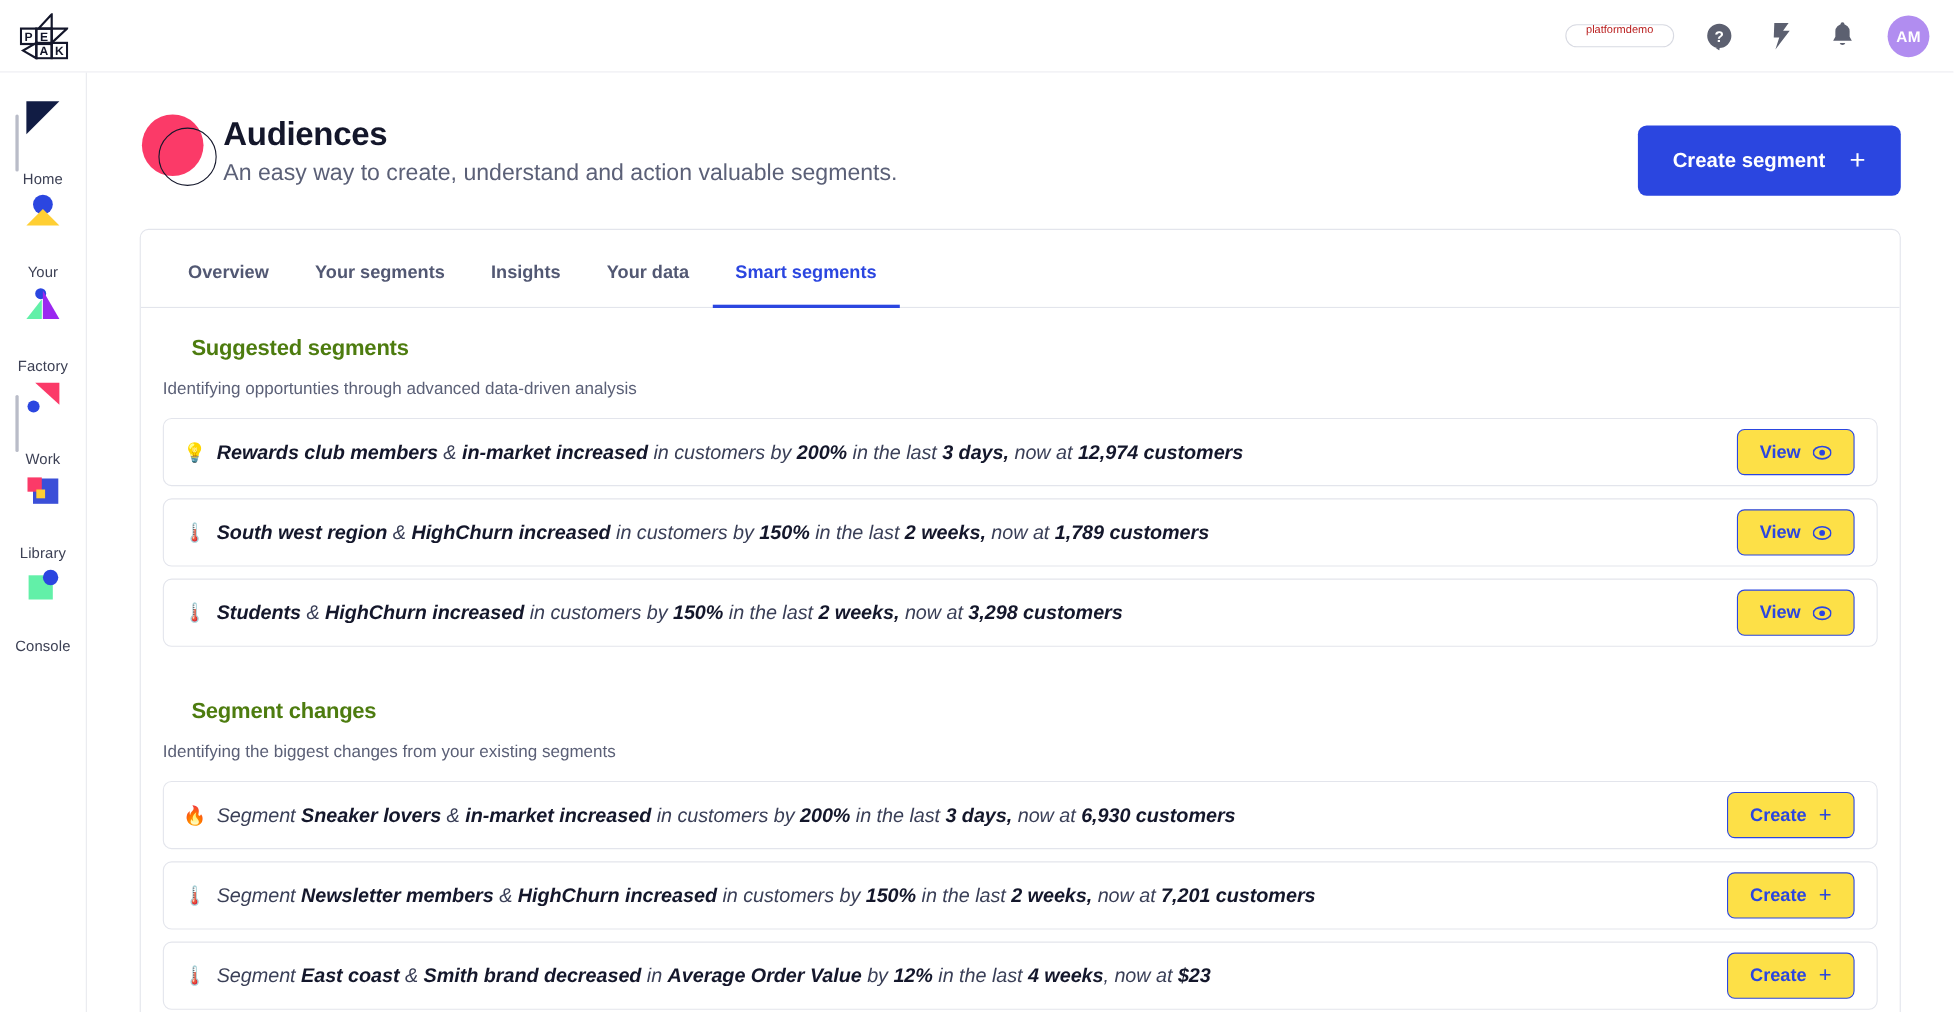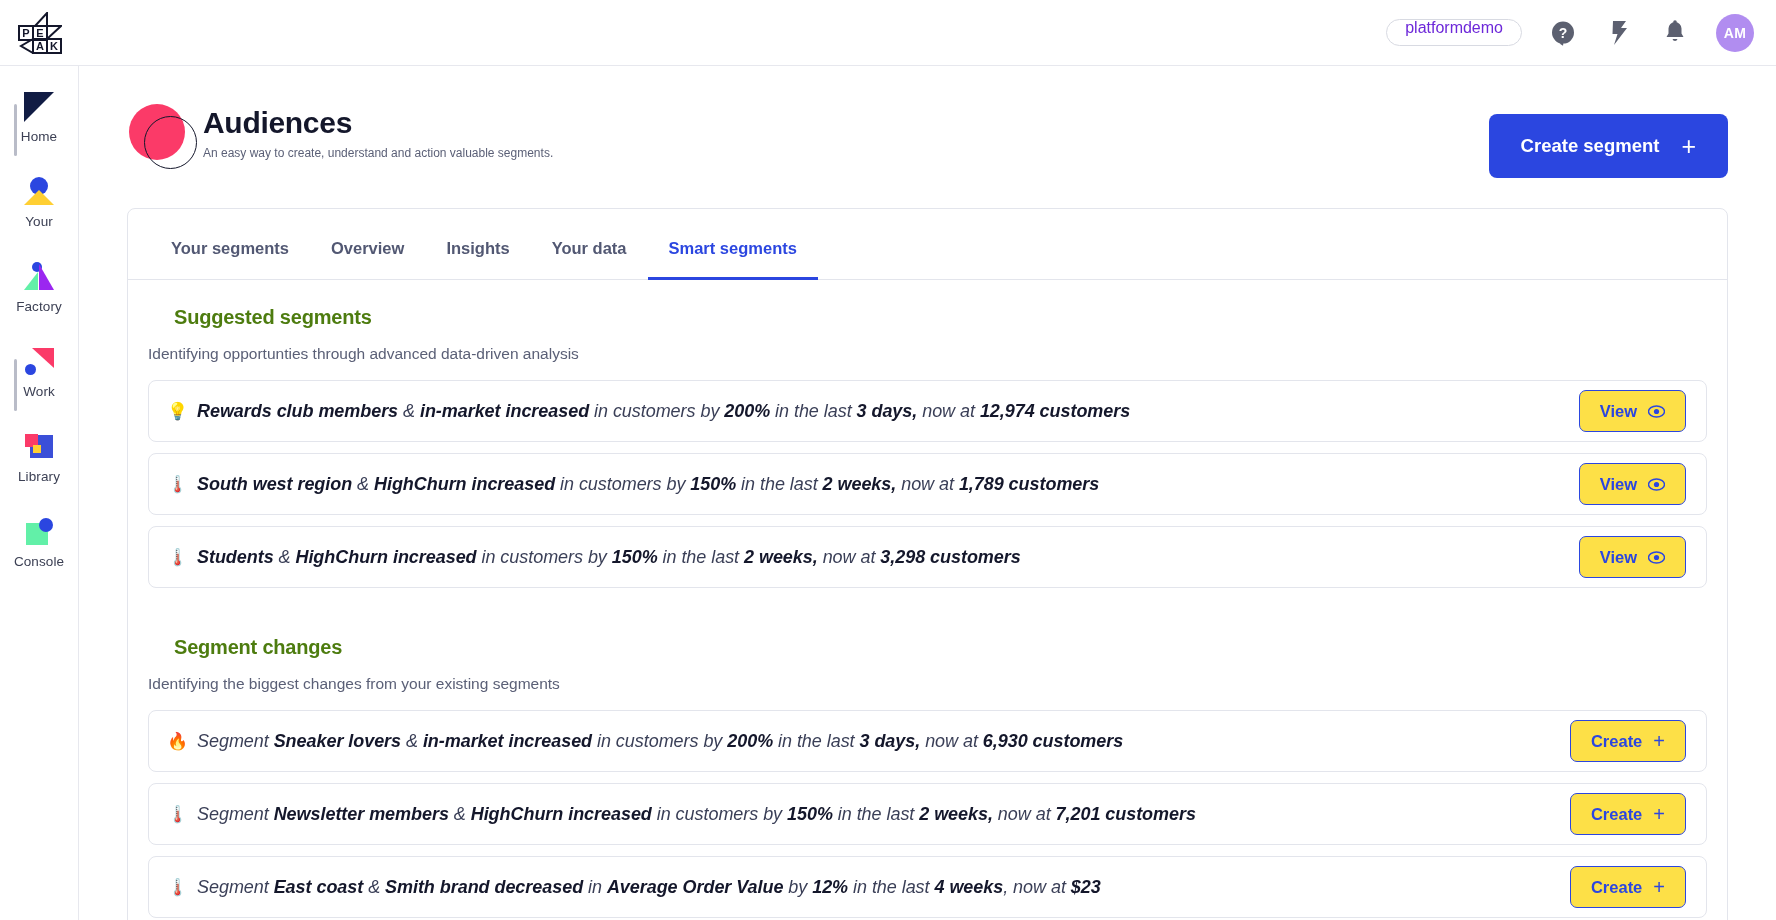--- a/index.html
+++ b/index.html
@@ -18,39 +18,39 @@
     background: #ffffff; border-bottom: 1px solid #e7e8ee;
     display: flex; align-items: center;
   }
   .logo-wrap { width: 79px; display: flex; align-items: center; justify-content: center; }
   .topbar-right {
     margin-left: auto; display: flex; align-items: center; gap: 26px;
     padding-right: 22px;
   }
   .tenant-pill {
     border: 1px solid #d8dae2; border-radius: 999px;
-    padding: 0 18px 9px; font-size: 16px; color: #6d28d9;
+    padding: 0 18px 9px; font-size: 10px; color: #b91c1c;
     background: #fff; white-space: nowrap; line-height: 1;
   }
   .ico-btn { width: 30px; height: 30px; display: flex; align-items: center; justify-content: center; }
   .avatar {
     width: 38px; height: 38px; border-radius: 50%;
     background: #b18df0; color: #fff; font-size: 14px; font-weight: 700;
     display: flex; align-items: center; justify-content: center; letter-spacing: .3px;
   }
 
   
   .sidebar {
     position: absolute; top: 66px; left: 0; width: 79px; height: 854px;
     background: #ffffff; border-right: 1px solid #e7e8ee;
     padding-top: 26px;
   }
   .nav-item {
     position: relative; height: 78px; margin-bottom: 7px;
-    display: flex; flex-direction: column; align-items: center; justify-content: flex-start; gap: 7px;
+    display: flex; flex-direction: column; align-items: center; justify-content: space-between; gap: 7px;
   }
   .nav-item .bar {
     position: absolute; left: 14px; top: 12px; width: 3px; height: 52px;
     background: #b9bcc8; border-radius: 2px;
   }
   .nav-item .glyph { width: 30px; height: 30px; position: relative; }
   .nav-label { font-size: 13.5px; color: #3c4054; letter-spacing: .1px; }
 
   
   .ic-home { width: 0; height: 0; border-top: 30px solid #111c44; border-right: 30px solid transparent; }
@@ -73,21 +73,21 @@
 
   
   .main { position: absolute; top: 66px; left: 79px; width: 1697px; height: 854px; background: #fff; }
 
   .page-head { display: flex; align-items: flex-start; padding: 34px 48px 0 48px; }
   .aud-icon { position: relative; width: 68px; height: 66px; flex: 0 0 68px; margin-top: 4px; }
   .aud-fill { position: absolute; left: 2px; top: 0; width: 56px; height: 56px; border-radius: 50%; background: #fb3a68; }
   .aud-ring { position: absolute; left: 17px; top: 12px; width: 53px; height: 53px; border-radius: 50%; border: 1.8px solid #14172b; }
   .head-text { margin-left: 8px; padding-top: 6px; }
   .page-title { font-size: 30px; font-weight: 700; letter-spacing: -.3px; color: #14172b; }
-  .page-sub { font-size: 12px; color: #5b6077; margin-top: 6px; }
+  .page-sub { font-size: 21px; color: #5b6077; margin-top: 6px; }
   .btn-primary {
     margin-left: auto; margin-top: 14px; background: #2b46e0; color: #fff;
     border: none; border-radius: 8px; height: 64px; padding: 4px 32px;
     font-size: 18.5px; font-weight: 700; font-family: inherit;
     display: flex; align-items: center; gap: 22px; cursor: pointer;
   }
   .btn-primary .plus { font-size: 25px; font-weight: 400; line-height: 1; }
 
   .card {
     margin: 30px 48px 0 48px; border: 1px solid #e3e5ec; border-radius: 8px;
@@ -242,22 +242,22 @@
         <div class="page-sub">An easy way to create, understand and action valuable segments.</div>
       </div>
       <button class="btn-primary">
         <span>Create segment</span>
         <span class="plus">+</span>
       </button>
     </div>
 
     <div class="card">
       <div class="tabs">
+        <div class="tab">Overview</div>
         <div class="tab">Your segments</div>
-        <div class="tab">Overview</div>
         <div class="tab">Insights</div>
         <div class="tab">Your data</div>
         <div class="tab active">Smart segments</div>
       </div>
 
       <div class="section">
         <div class="section-title">Suggested segments</div>
         <div class="section-sub">Identifying opportunties through advanced data-driven analysis</div>
         <div class="rows">
 

